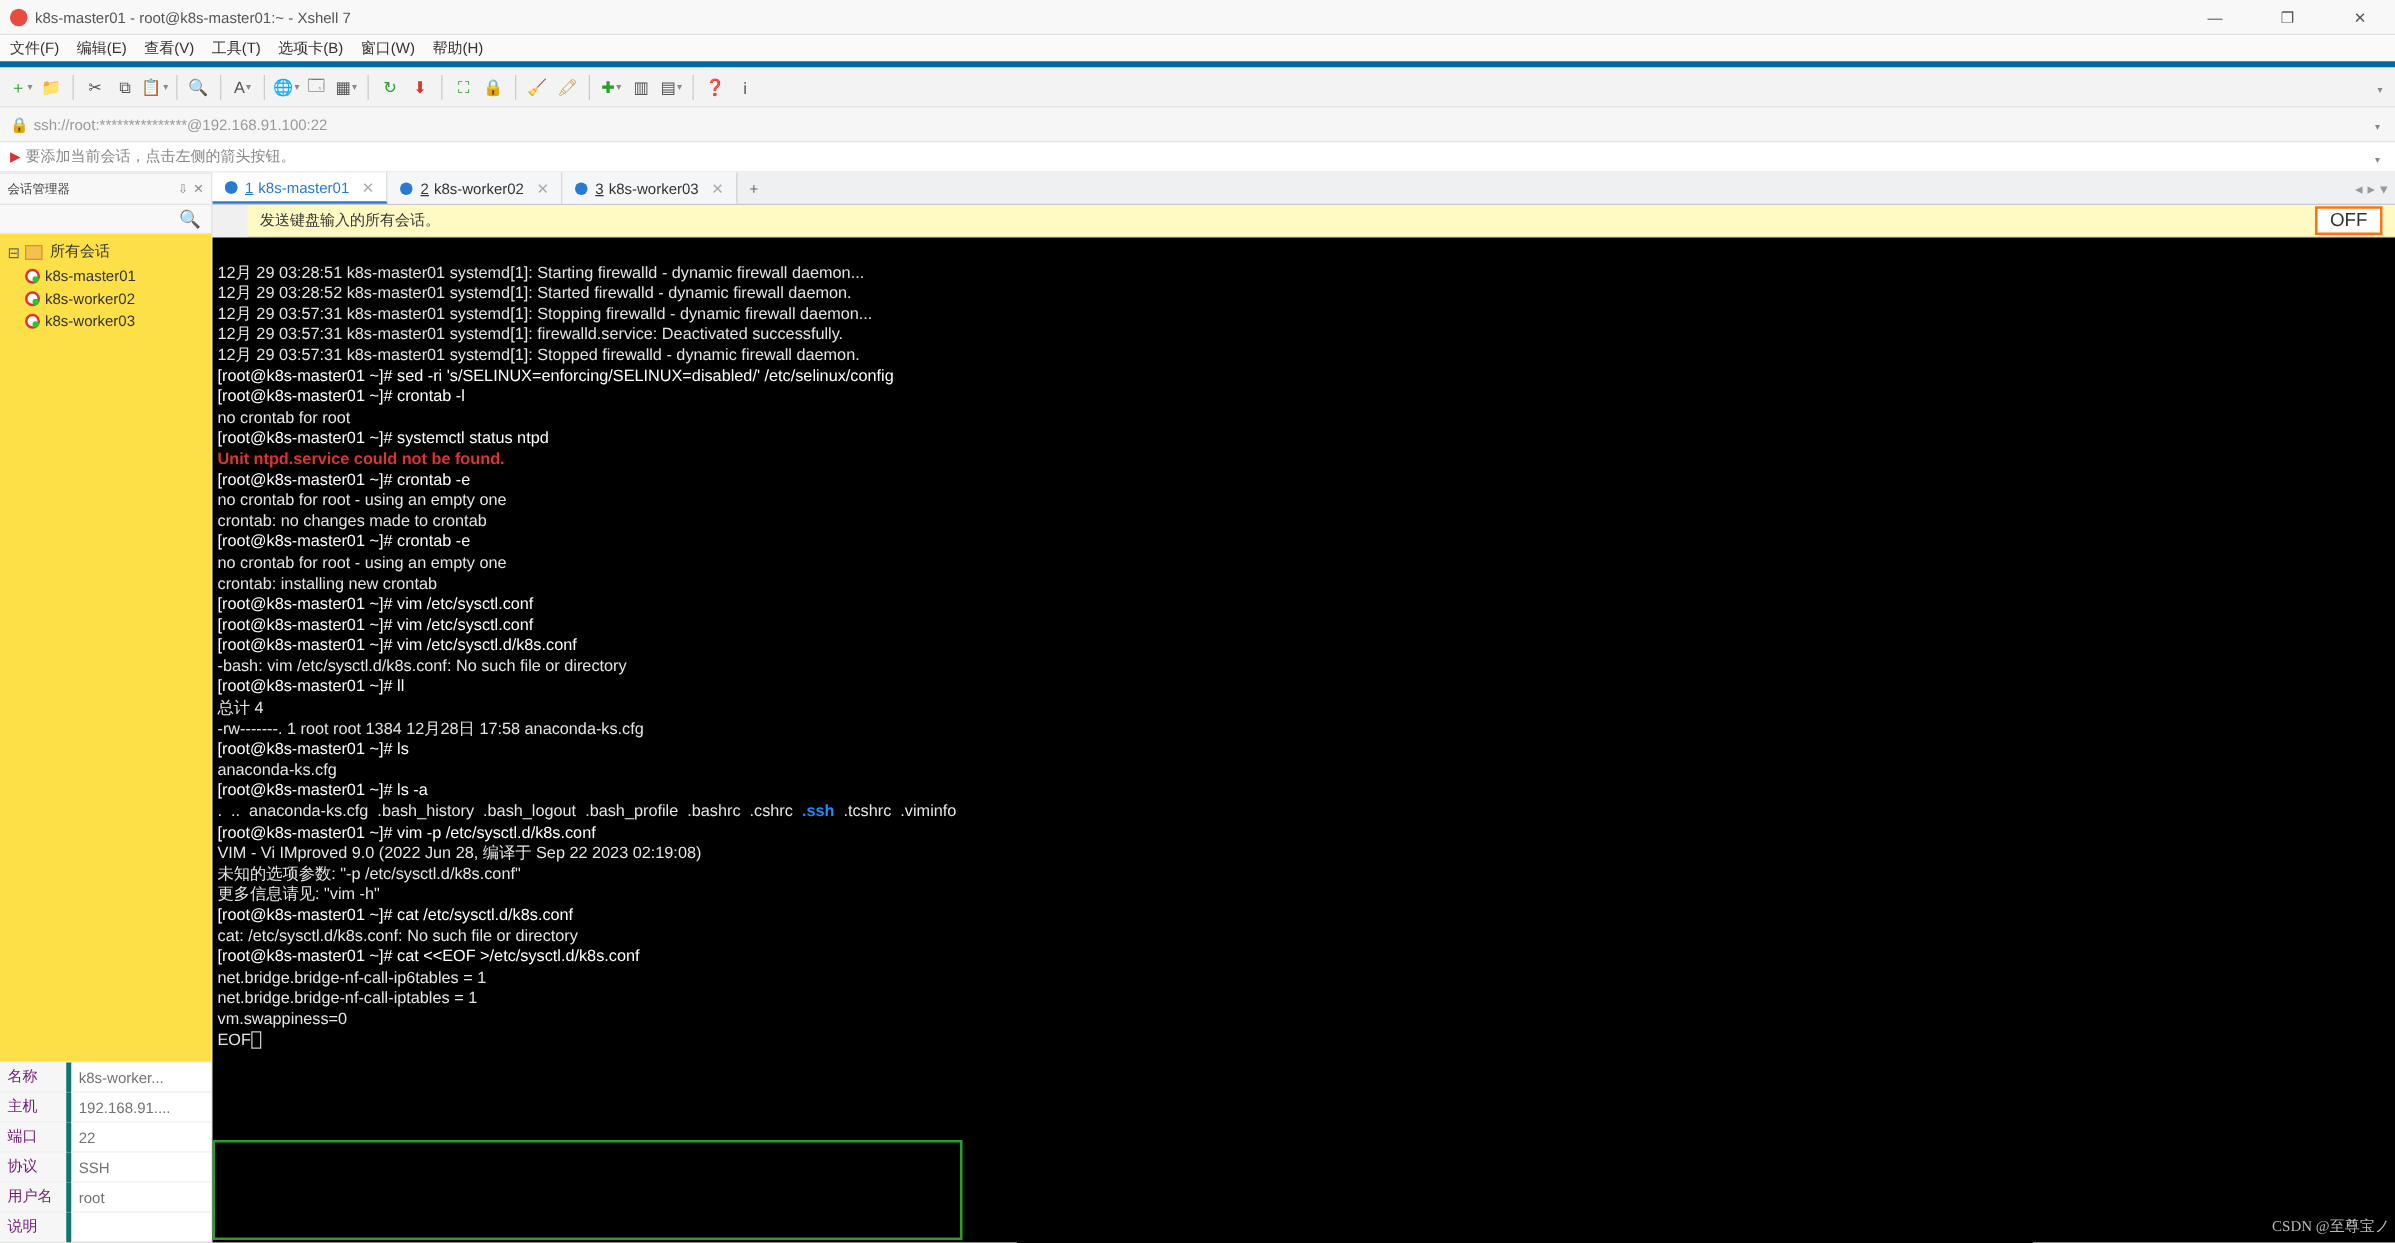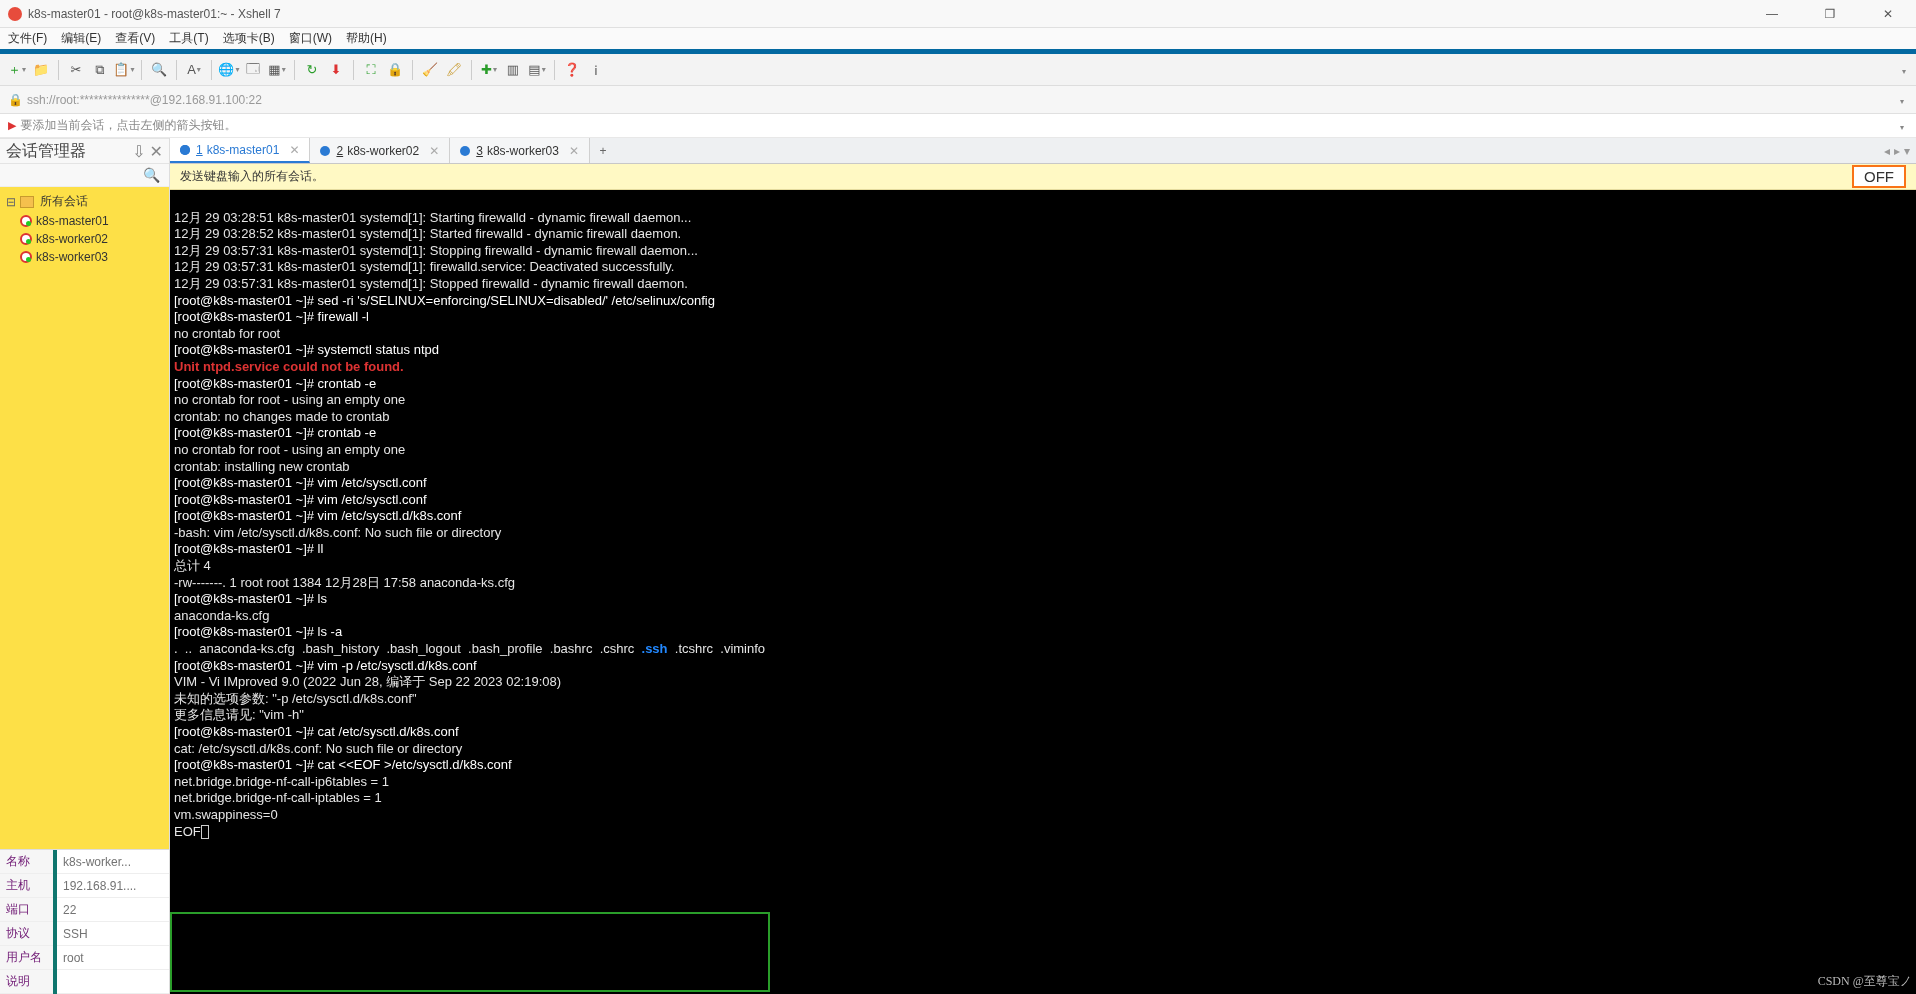--- a/index.html
+++ b/index.html
@@ -28,21 +28,21 @@
 
   
   .hintbar { height: 24px; background: #fff; display: flex; align-items: center; padding: 0 8px; border-bottom: 1px solid #e8e8e8; color: #888; gap: 4px;}
   .hintbar .flag-icon { color: #d33; font-size: 11px; }
 
   
   .main { display: flex; height: calc(994px - 28px - 26px - 32px - 28px - 24px - 0px); }
 
   
   .left-panel { width: 170px; background: #f8f8f8; border-right: 1px solid #ddd; display: flex; flex-direction: column; }
-  .left-header { height: 26px; display: flex; align-items: center; justify-content: space-between; padding: 0 6px; border-top: 1px solid #e4e4e4; border-bottom: 1px solid #e4e4e4; font-size: 16px; color: #444;}
+  .left-header { height: 26px; display: flex; align-items: center; justify-content: space-between; padding: 0 6px; border-top: 1px solid #e4e4e4; border-bottom: 1px solid #e4e4e4; font-size: 10px; color: #444;}
   .left-header .icons { display:flex; gap:4px; color:#888;}
   .left-search { padding: 3px 4px; border-bottom: 1px solid #eee; text-align:right;}
   .left-search .si { color: #999; font-size: 14px; padding-right:4px;}
   .tree { flex: 1; padding: 4px 6px; background: #fde047; overflow:auto; }
   .tree-item { padding: 2px 0 2px 14px; display: flex; align-items: center; gap: 4px; cursor: default;}
   .tree-root { padding-left: 0; font-weight:normal; }
   .tree-root::before { content: '\229F '; color:#666; }
   .fld-icon { width:14px;height:12px;background:#f5c04d;border:1px solid #c89a2e; display:inline-block; margin-right:2px;}
   .sess-icon { width:12px;height:12px;border-radius:50%;background:#fff;border:2px solid #d33;display:inline-block;position:relative;}
   .sess-icon::after{content:'';position:absolute;right:-1px;bottom:-1px;width:5px;height:5px;background:#2c2;border-radius:50%;}
@@ -59,21 +59,21 @@
   .sess-tab { display:flex; align-items:center; gap:4px; padding: 0 10px; border-right:1px solid #d0d0d0; background:#f5f6f7; cursor:default; font-size:12px; color:#333;}
   .sess-tab.active { background:#fff; border-bottom:2px solid #2a7ad4; color:#2a7ad4;}
   .sess-tab .dot { width:10px;height:10px;border-radius:50%;background:#2a7ad4; display:inline-block; margin-right:2px;}
   .sess-tab.active .dot { background:#2a7ad4; box-shadow: 0 0 0 1px #2a7ad4 inset;}
   .sess-tab .num { text-decoration: underline; }
   .sess-tab .close-x { margin-left:6px; color:#aaa; }
   .sess-add { width:26px;display:flex;align-items:center;justify-content:center;color:#666;}
   .sess-nav { margin-left:auto; display:flex; align-items:center; gap:4px; padding:0 6px; color:#999;}
 
   
-  .broadcast-bar { height: 26px; background: #FFF9C4; display: flex; align-items: center; padding: 0 10px; justify-content: space-between; border-bottom:1px solid #e4db9e;}
+  .broadcast-bar { height: 26px; background: #FFF9C4; display: flex; align-items: center; padding: 0 10px; justify-content: space-between; border-bottom:1px solid #e4db9e;margin-left:28px;}
   .broadcast-bar .off-btn { background:#fff; border:2px solid #f97316; padding:1px 10px; font-size:15px; }
 
   
   .terminal-wrap { flex:1; background:#000; color:#ccc; font-family: "Consolas","Courier New",monospace; font-size: 13px; line-height: 1.2; padding: 4px 2px 2px 4px; white-space: pre; overflow:hidden; position:relative;}
   .terminal-wrap .p { color:#fff; }
   .terminal-wrap .c { color:#e5e5e5; }
   .terminal-wrap .err { color:#d33; font-weight:bold; }
   .terminal-wrap .ssh { color:#28f; font-weight:bold; }
   .box-highlight { position:absolute; left:170px; bottom:4px; width:430px; height:80px; border:2px solid #2a9d2a; pointer-events:none;}
   .cursor-box { display:inline-block; width:8px; height:14px; border:1px solid #ccc; vertical-align:middle;}
@@ -246,21 +246,21 @@
       <span class="off-btn">OFF</span>
     </div>
 
     <div class="terminal-wrap">
 <span class="c">12月 29 03:28:51 k8s-master01 systemd[1]: Starting firewalld - dynamic firewall daemon...</span>
 <span class="c">12月 29 03:28:52 k8s-master01 systemd[1]: Started firewalld - dynamic firewall daemon.</span>
 <span class="c">12月 29 03:57:31 k8s-master01 systemd[1]: Stopping firewalld - dynamic firewall daemon...</span>
 <span class="c">12月 29 03:57:31 k8s-master01 systemd[1]: firewalld.service: Deactivated successfully.</span>
 <span class="c">12月 29 03:57:31 k8s-master01 systemd[1]: Stopped firewalld - dynamic firewall daemon.</span>
 <span class="p">[root@k8s-master01 ~]# sed -ri 's/SELINUX=enforcing/SELINUX=disabled/' /etc/selinux/config</span>
-<span class="p">[root@k8s-master01 ~]# firewall -l</span>
+<span class="p">[root@k8s-master01 ~]# crontab -l</span>
 <span class="c">no crontab for root</span>
 <span class="p">[root@k8s-master01 ~]# systemctl status ntpd</span>
 <span class="err">Unit ntpd.service could not be found.</span>
 <span class="p">[root@k8s-master01 ~]# crontab -e</span>
 <span class="c">no crontab for root - using an empty one</span>
 <span class="c">crontab: no changes made to crontab</span>
 <span class="p">[root@k8s-master01 ~]# crontab -e</span>
 <span class="c">no crontab for root - using an empty one</span>
 <span class="c">crontab: installing new crontab</span>
 <span class="p">[root@k8s-master01 ~]# vim /etc/sysctl.conf</span>

